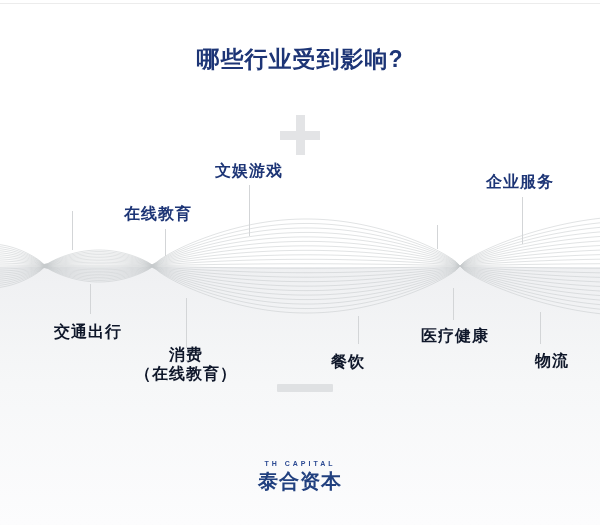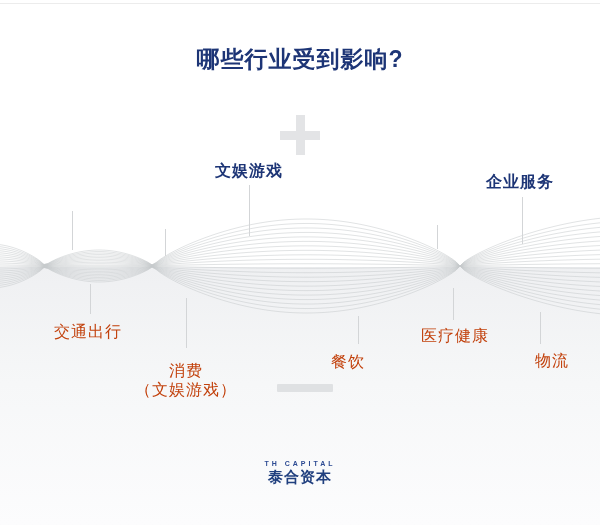--- a/index.html
+++ b/index.html
@@ -13,37 +13,37 @@
   #wave-svg{position:absolute;left:0;top:195px;}
   
   .plus{position:absolute;left:280px;top:115px;width:40px;height:40px;}
   .plus .bar-h{position:absolute;left:0;top:15.5px;width:40px;height:9px;background:#e3e4e6;}
   .plus .bar-v{position:absolute;left:15.5px;top:0;width:9px;height:40px;background:#e3e4e6;}
   .minus{position:absolute;left:277px;top:384px;width:56px;height:8px;background:#dfe1e3;border-radius:1px;}
   
   .lbl{position:absolute;transform:translate(-50%,-50%);white-space:nowrap;
        font-size:16px;letter-spacing:1px;text-align:center;line-height:19px;}
   .pos{color:#1d3576;font-weight:700;}
-  .neg{color:#c2410c;font-weight:400;}
+  .neg{color:#0f172a;font-weight:700;}
   .lp0{left:67px;top:195px}.lp1{left:158px;top:213px}.lp2{left:249px;top:170px}
   .lp3{left:432px;top:210px}.lp4{left:520px;top:181px}
-  .ln0{left:88px;top:331px}.ln1{left:186px;top:380px}.ln2{left:348px;top:361px}
+  .ln0{left:88px;top:331px}.ln1{left:186px;top:364px}.ln2{left:348px;top:361px}
   .ln3{left:455px;top:335px}.ln4{left:552px;top:360px}
   
   .conn{position:absolute;width:1px;background:#d3d5d7;}
   .cp0{left:72px;top:211px;height:39px}.cp1{left:165px;top:229px;height:27px}
   .cp2{left:249px;top:185px;height:51px}.cp3{left:437px;top:225px;height:24px}
   .cp4{left:522px;top:197px;height:47px}
   .cn0{left:90px;top:284px;height:30px}.cn1{left:186px;top:298px;height:50px}
   .cn2{left:358px;top:316px;height:28px}.cn3{left:453px;top:288px;height:32px}
   .cn4{left:540px;top:312px;height:32px}
   
   .brand{position:absolute;left:300px;top:460px;transform:translateX(-50%);text-align:center;}
   .brand-en{display:block;font-size:7px;font-weight:700;letter-spacing:3px;color:#2c4a93;}
-  .brand-cn{display:block;font-size:15px;font-weight:700;letter-spacing:1px;color:#21407f;margin-top:1px;}
+  .brand-cn{display:block;font-size:20px;font-weight:700;letter-spacing:1px;color:#21407f;margin-top:1px;}
 </style>
 </head>
 <body>
 
 <div class="stage">
 
   <div class="hairline"></div>
 
   <h1 class="page-title">哪些行业受到影响?</h1>
 
@@ -91,33 +91,36 @@
   <div class="conn cp2"></div>
   <div class="conn cp3"></div>
   <div class="conn cp4"></div>
 
   <div class="conn cn0"></div>
   <div class="conn cn1"></div>
   <div class="conn cn2"></div>
   <div class="conn cn3"></div>
   <div class="conn cn4"></div>
 
+  <div class="lbl pos lp1">
+    <span>在线教育</span>
+  </div>
   <div class="lbl pos lp2">
     <span>文娱游戏</span>
   </div>
   <div class="lbl pos lp4">
     <span>企业服务</span>
   </div>
 
   <div class="lbl neg ln0">
     <span>交通出行</span>
   </div>
   <div class="lbl neg ln1">
     <span style="display:block">消费</span>
-    <span style="display:block">（文娱游戏）</span>
+    <span style="display:block">（在线教育）</span>
   </div>
   <div class="lbl neg ln2">
     <span>餐饮</span>
   </div>
   <div class="lbl neg ln3">
     <span>医疗健康</span>
   </div>
   <div class="lbl neg ln4">
     <span>物流</span>
   </div>

